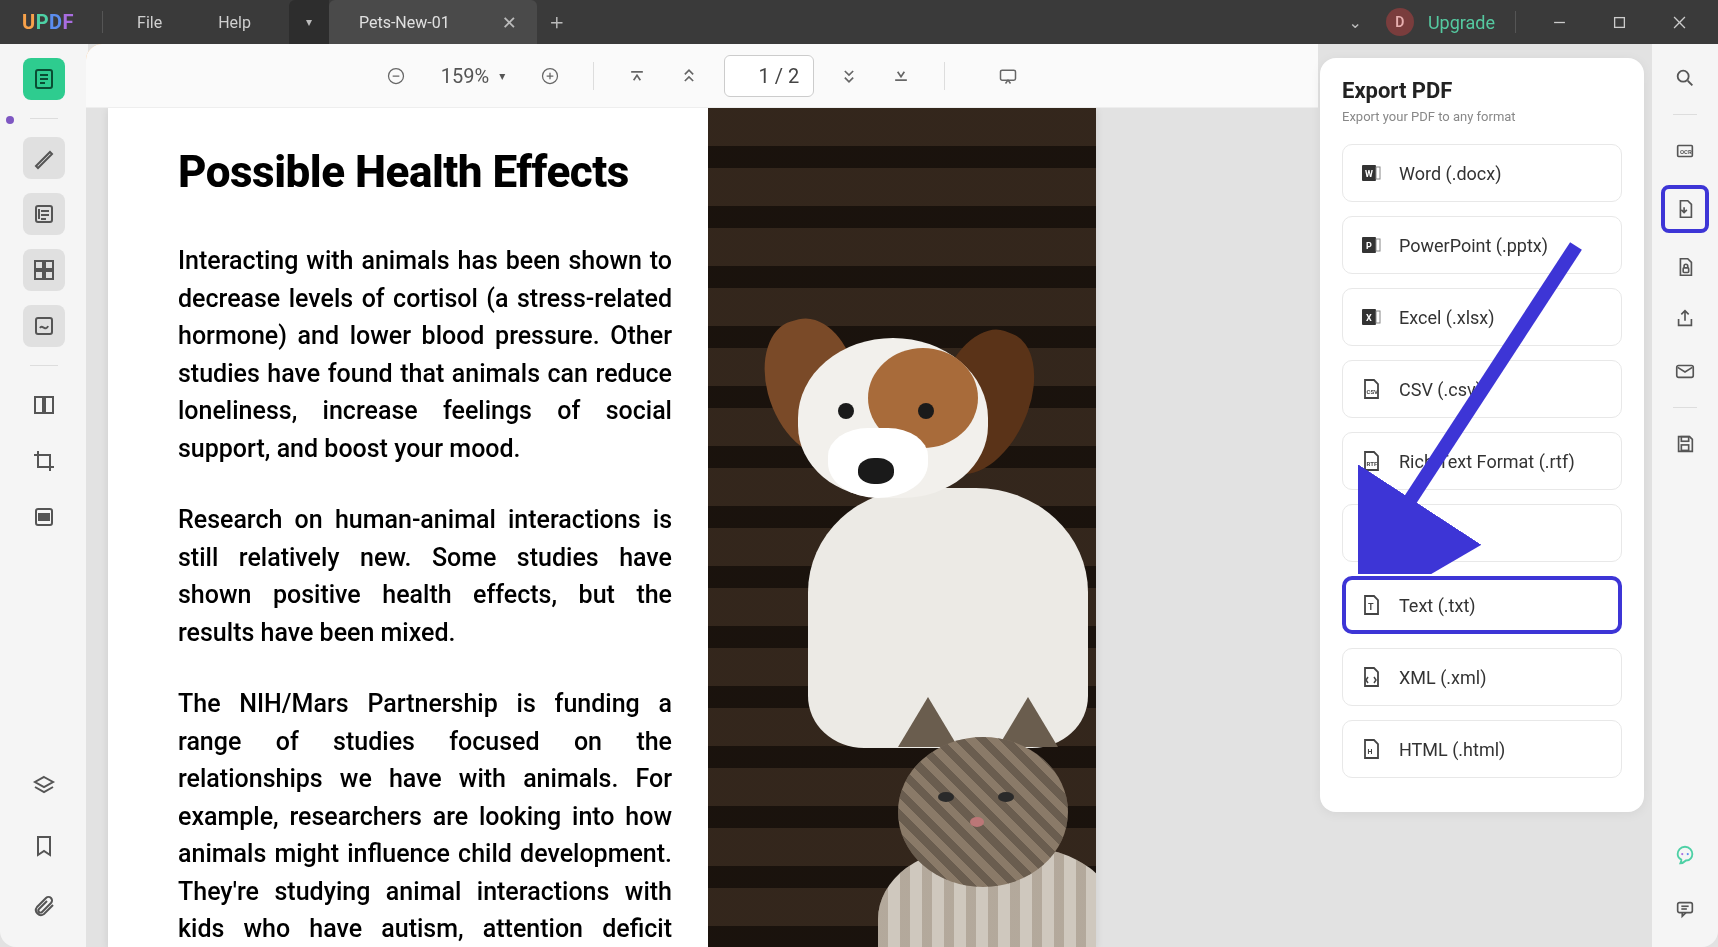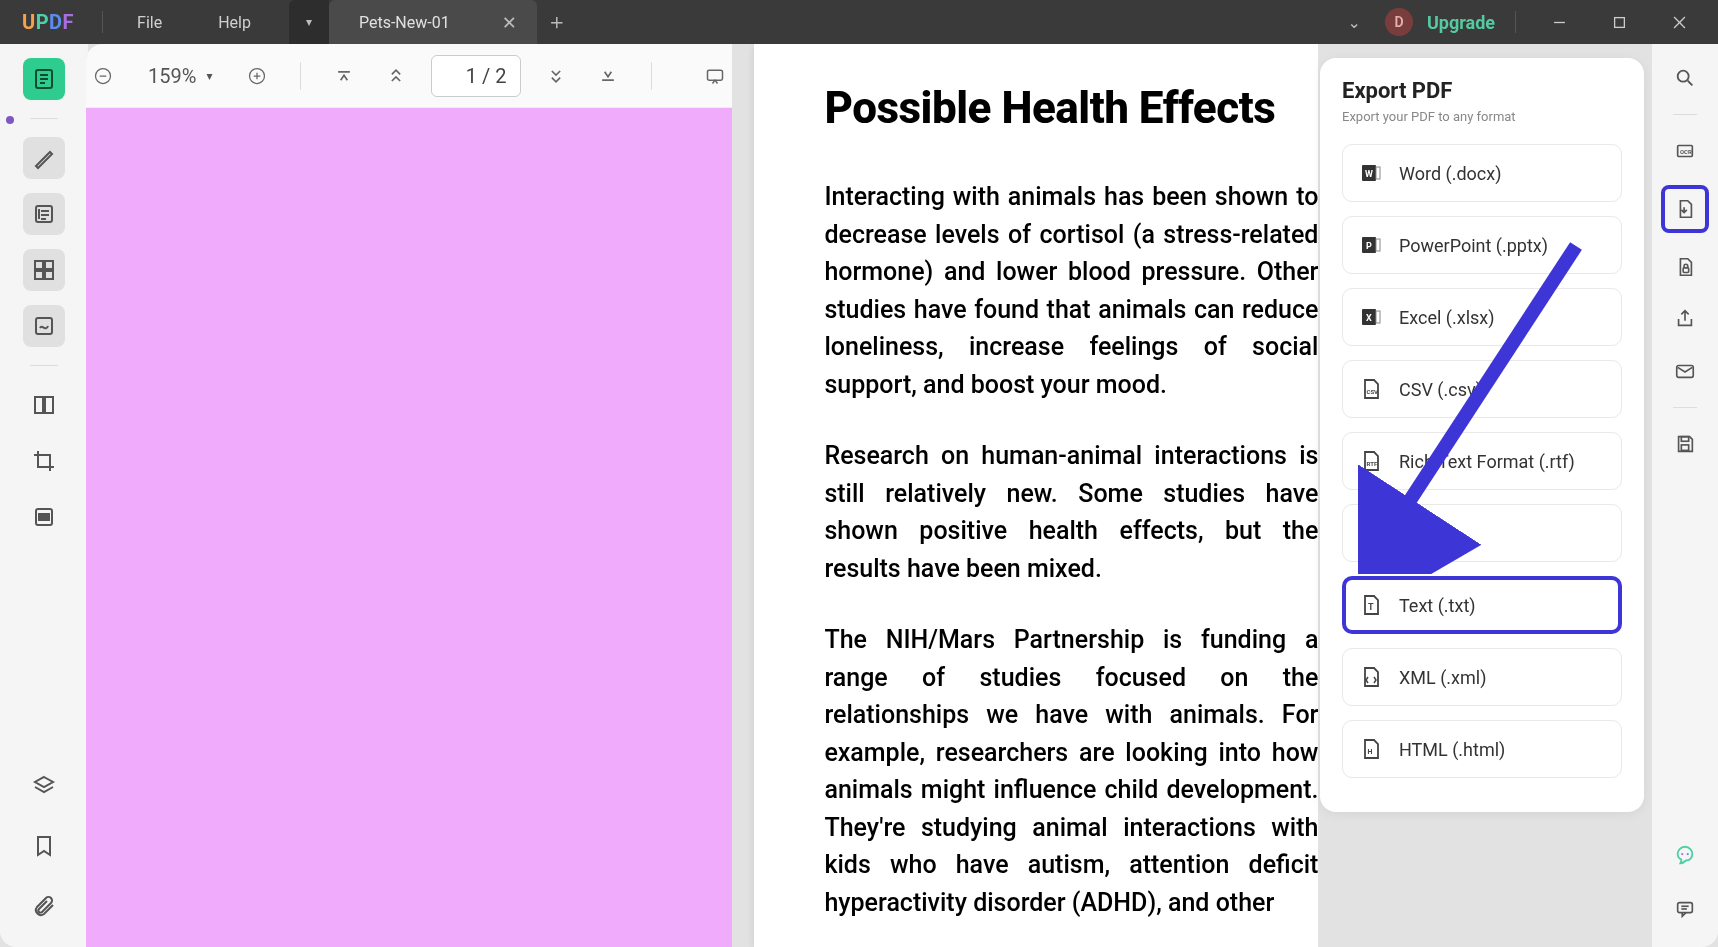--- a/index.html
+++ b/index.html
@@ -15,39 +15,39 @@
   .title-sep { width: 1px; height: 22px; background: #555; margin: 0 6px; }
   .menu-item { padding: 0 28px; cursor: pointer; }
   .tab-area { display: flex; align-items: center; height: 100%; margin-left: 10px; }
   .tab-dropdown { width: 40px; height: 44px; background: #2d2d2d; display: flex; align-items: center; justify-content: center; color: #bbb; font-size: 12px; border-radius: 6px 0 0 0; cursor: pointer; }
   .tab { background: #4a4a4a; height: 44px; padding: 0 20px 0 30px; display: flex; align-items: center; gap: 52px; font-size: 16px; color: #e0e0e0; cursor: pointer; border-radius: 6px 6px 0 0; }
   .tab .close { font-size: 18px; color: #bbb; cursor: pointer; }
   .newtab { width: 40px; text-align: center; font-size: 22px; color: #bbb; cursor: pointer; }
   .title-right { margin-left: auto; display: flex; align-items: center; gap: 14px; padding-right: 16px; }
   .chev { font-size: 16px; color: #bbb; padding: 6px 10px; cursor: pointer; }
   .avatar { width: 28px; height: 28px; border-radius: 50%; background: #7a3d3d; color: #e8b0b0; display: flex; align-items: center; justify-content: center; font-size: 14px; font-weight: 600; }
-  .upgrade { color: #55c9a0; font-size: 18px; font-weight: 700; cursor: pointer; }
+  .upgrade { color: #55c9a0; font-size: 18px; font-weight: 400; cursor: pointer; }
   .win-btn { width: 46px; height: 30px; display: flex; align-items: center; justify-content: center; color: #ccc; cursor: pointer; }
   .win-btn svg { width: 13px; height: 13px; }
 
   
   .main { position: absolute; top: 44px; left: 0; right: 0; bottom: 0; display: flex; background: #e2e2e2; }
 
   
   .sidebar-left { width: 88px; background: #f5f5f5; padding-top: 14px; display: flex; flex-direction: column; align-items: center; gap: 14px; border-radius: 0 0 0 16px; }
   .sb-tool { width: 42px; height: 42px; border-radius: 8px; display: flex; align-items: center; justify-content: center; cursor: pointer; color: #555; }
   .sb-tool.active { background: #2ecc8f; color: #0a4d33; }
   .sb-tool.hover { background: #e0e0e0; }
   .sb-tool svg { width: 24px; height: 24px; }
   .sb-sep { width: 28px; height: 1px; background: #ddd; margin: 4px 0; }
   .sb-bottom { margin-top: auto; padding-bottom: 20px; display: flex; flex-direction: column; align-items: center; gap: 18px; }
   .active-dot { width: 8px; height: 8px; background: #7e57c2; border-radius: 50%; position: absolute; left: 6px; top: 72px; }
 
   
-  .center { flex: 1; display: flex; flex-direction: row; background: #f0abfc; border-radius: 16px 0 0 0; margin-left: -2px; overflow: hidden; }
+  .center { flex: 1; display: flex; flex-direction: column; background: #fdba74; border-radius: 16px 0 0 0; margin-left: -2px; overflow: hidden; }
   .toolbar { height: 64px; display: flex; align-items: center; justify-content: center; gap: 18px; background: #fafafa; border-bottom: 1px solid #eee; }
   .tb-btn { width: 34px; height: 34px; display: flex; align-items: center; justify-content: center; color: #666; cursor: pointer; border-radius: 6px; }
   .tb-btn svg { width: 20px; height: 20px; }
   .zoom-display { font-size: 20px; color: #555; padding: 0 10px; display: flex; align-items: center; gap: 10px; }
   .zoom-display .caret { font-size: 12px; }
   .tb-sep { width: 1px; height: 28px; background: #ddd; margin: 0 8px; }
   .page-input { border: 1.5px solid #ccc; border-radius: 6px; padding: 8px 14px; font-size: 20px; color: #444; min-width: 90px; text-align: right; background: #fff; }
   .presentation-icon { margin-left: 20px; }
 
   .doc-area { flex: 1; background: #e2e2e2; display: flex; justify-content: flex-start; padding: 0 0 0 22px; overflow: hidden; }

